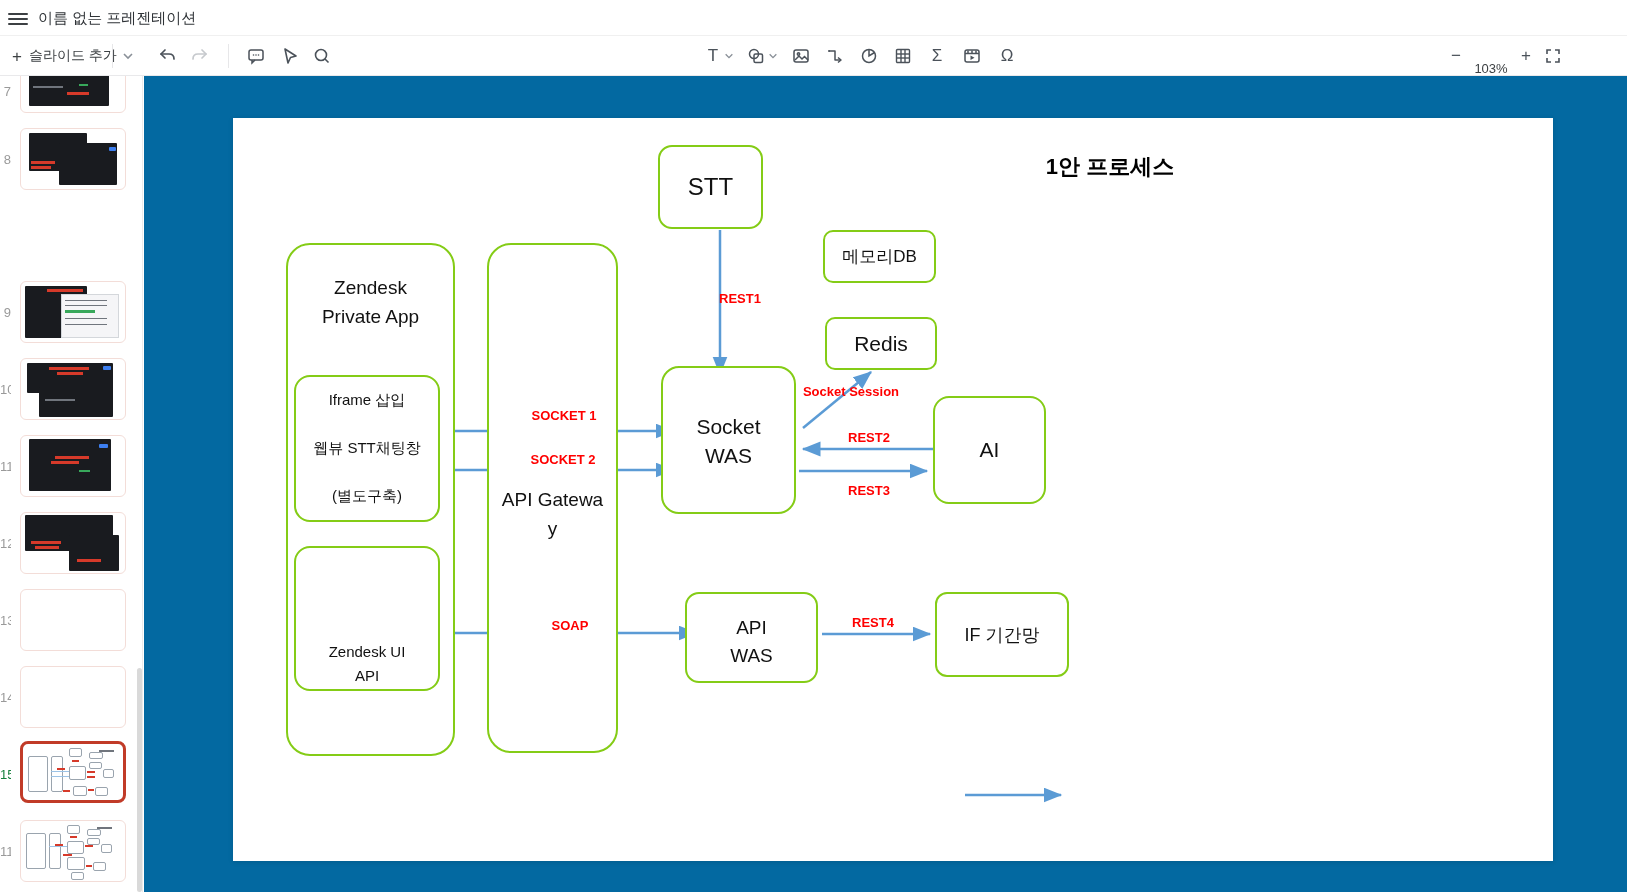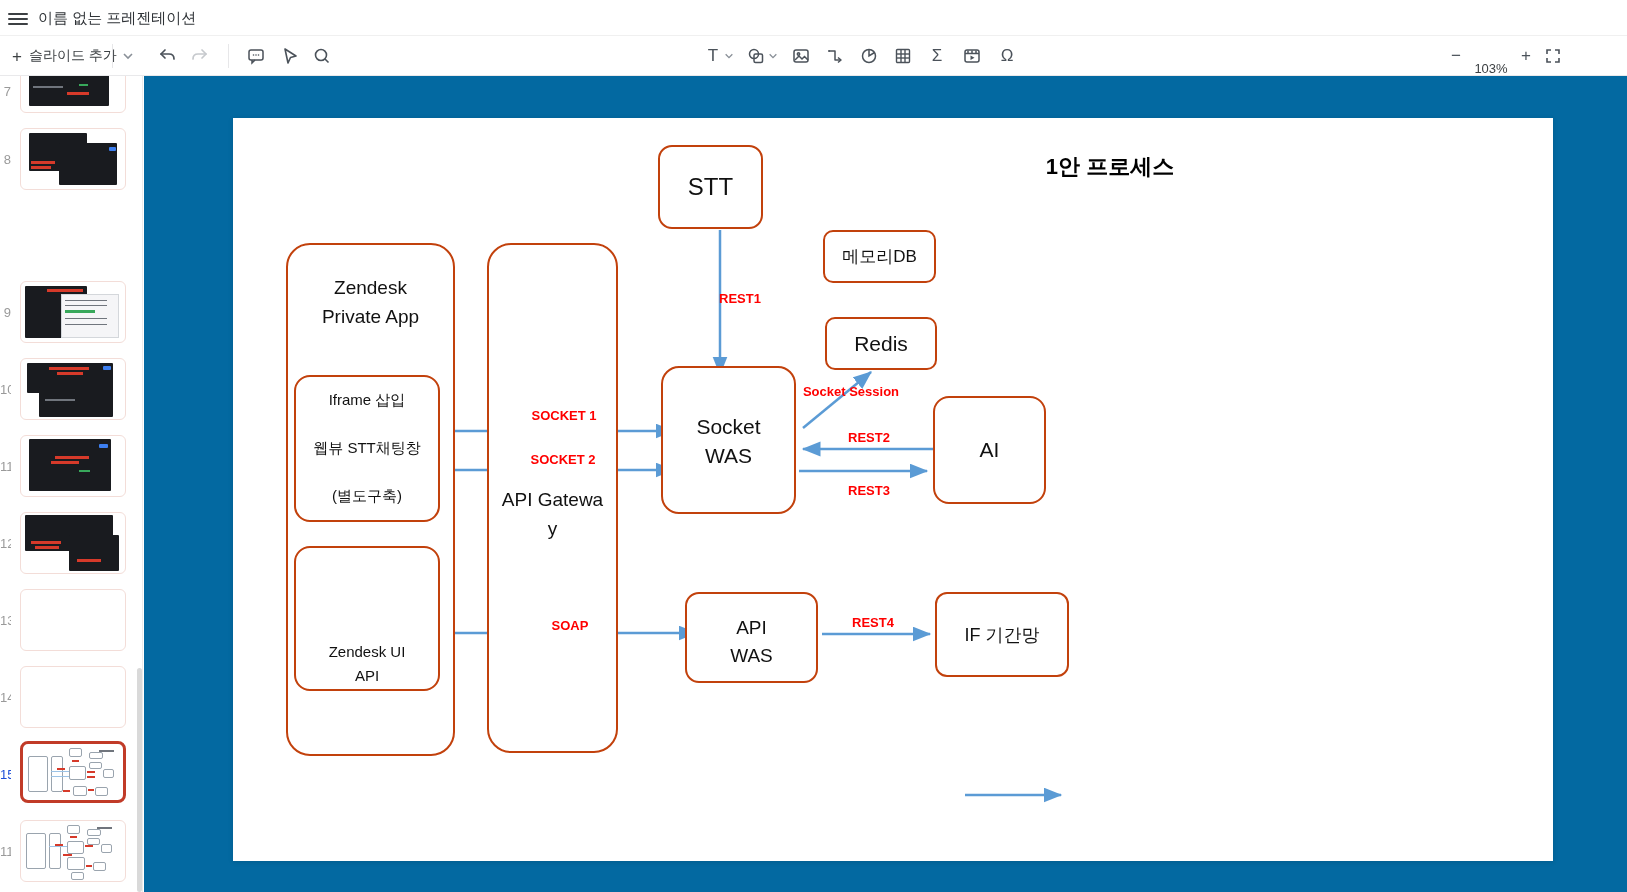--- a/index.html
+++ b/index.html
@@ -30,41 +30,41 @@
                 font-size:13px; color:#3c4043;margin-top:13px; }
 
   
   .sidebar { position:absolute; left:0; top:76px; width:143px; height:816px; background:#fff;
              border-right:1px solid #ebebeb; overflow:hidden; }
   .thumb { position:absolute; left:20px; width:106px; height:62px; background:#fff;
            border:1px solid #f3ddd8; border-radius:6px; overflow:hidden; cursor:pointer; }
   .thumb.selected { border:3px solid #c13b28; border-radius:8px; }
   .thumb-num { position:absolute; left:0; width:11px; overflow:hidden; text-align:right;
                font-size:13px; color:#9a9a9a; }
-  .thumb-num.sel { color:#1d4ed8; }
+  .thumb-num.sel { color:#15803d; }
   .scrollthumb { position:absolute; left:137px; top:592px; width:5px; height:224px;
                  background:#d9d9d9; border-radius:3px; }
 
   
   .mk { position:absolute; }
   .dark { background:#191b1f; border-radius:1px; }
   .redln { background:#d63a2a; }
   .bluechip { background:#3d7ff0; border-radius:1px; }
   .greenln { background:#38a85b; }
   .grayln { background:#70757d; }
   .sheet { background:#f5f5f7; border:1px solid #d4d7db; }
   .mbox { border:1px solid #9aa4ae; border-radius:2px; background:#fff; }
   .mblue { background:#9dc3e6; }
 
   
   .canvas { position:absolute; left:144px; top:76px; width:1483px; height:816px; background:#0369a1; }
   .slide { position:absolute; left:89px; top:42px; width:1320px; height:743px; background:#fff;
            box-shadow:0 1px 5px rgba(0,0,0,.13); }
 
-  .node { position:absolute; border:2px solid #c2410c; border-radius:14px; background:#fff;
+  .node { position:absolute; border:2px solid #84cc16; border-radius:14px; background:#fff;
           display:flex; align-items:center; justify-content:center; text-align:center;
           color:#111; cursor:pointer; }
   .slide-title { position:absolute; left:877px; top:34px; transform:translateX(-50%);
                  font-size:22px; font-weight:bold; color:#000; white-space:nowrap; }
   .edge-label { position:absolute; transform:translate(-50%,-50%); font-size:13px; font-weight:bold;
                 color:#ff0000; white-space:nowrap; cursor:pointer; }
   .arrows { position:absolute; left:0; top:0; width:1320px; height:743px; }
   .arrows line { stroke:#5b9bd5; stroke-width:2.5; cursor:pointer; }
 </style>
 </head>

